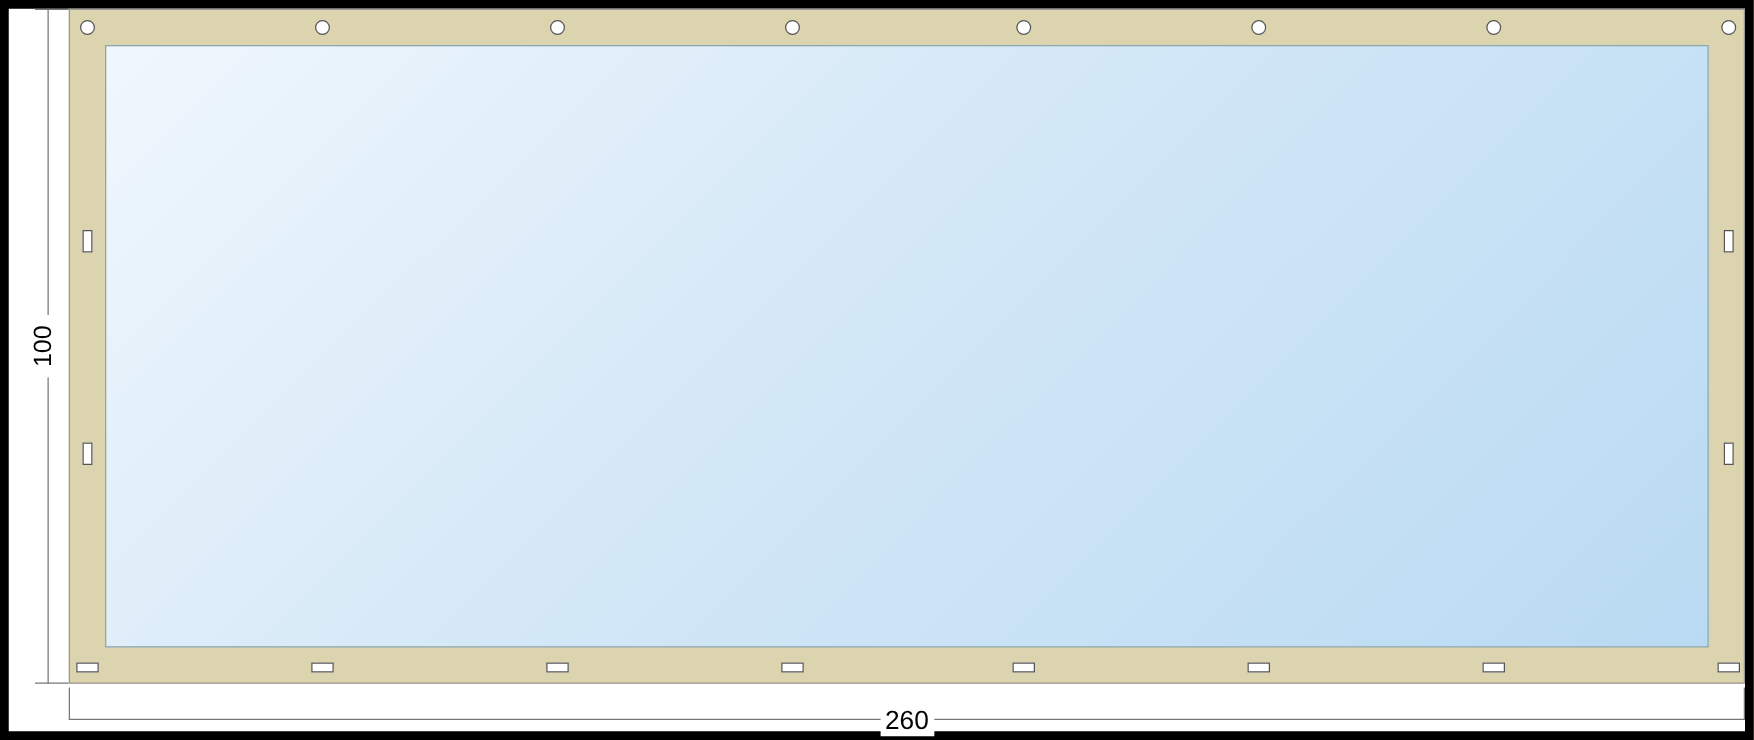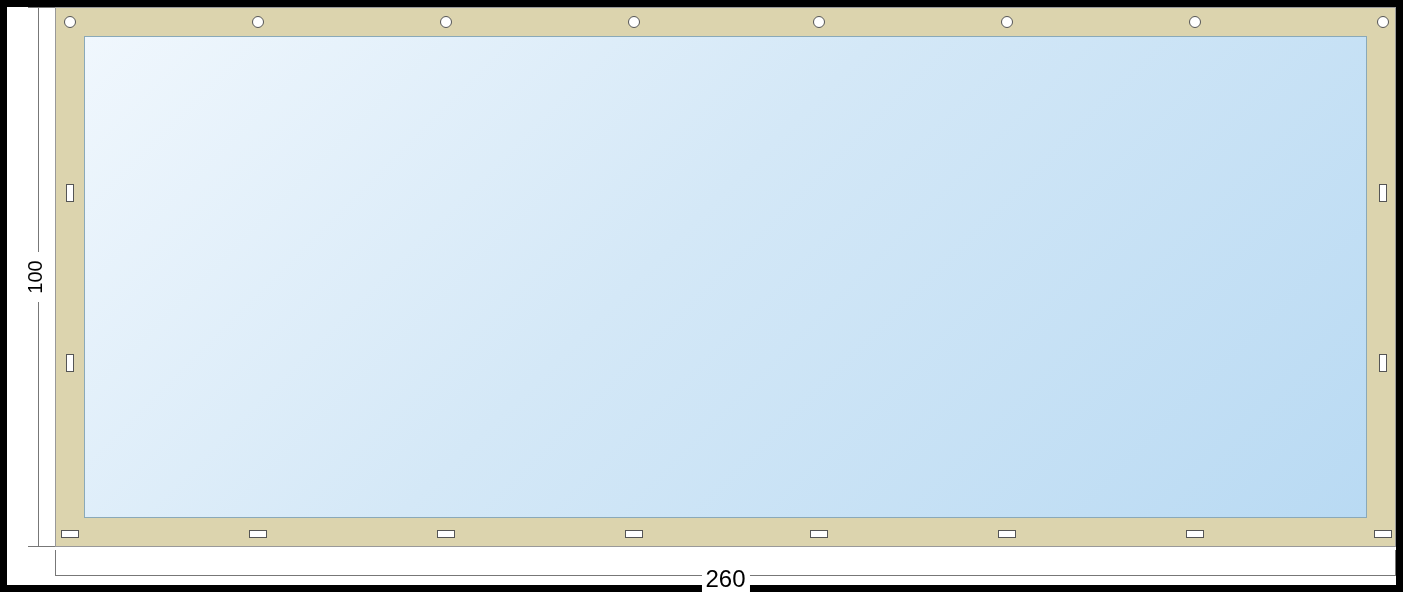--- a/index.html
+++ b/index.html
@@ -72,21 +72,21 @@
     left: 48px;
     top: 540px;
     width: 1341px;
     height: 38px;
   }
   .dim-bottom-label {
     position: absolute;
     top: 18px;
     left: 50%;
     transform: translateX(-50%);
-    font-size: 24px;
+    font-size: 21px;
     color: #000;
     background: #fff;
     padding: 0 4px;
   }
   .dim-bottom-tick-left {
     position: absolute;
     left: 0;
     top: 3px;
     height: 26px;
     border-left: 1px solid #777;

